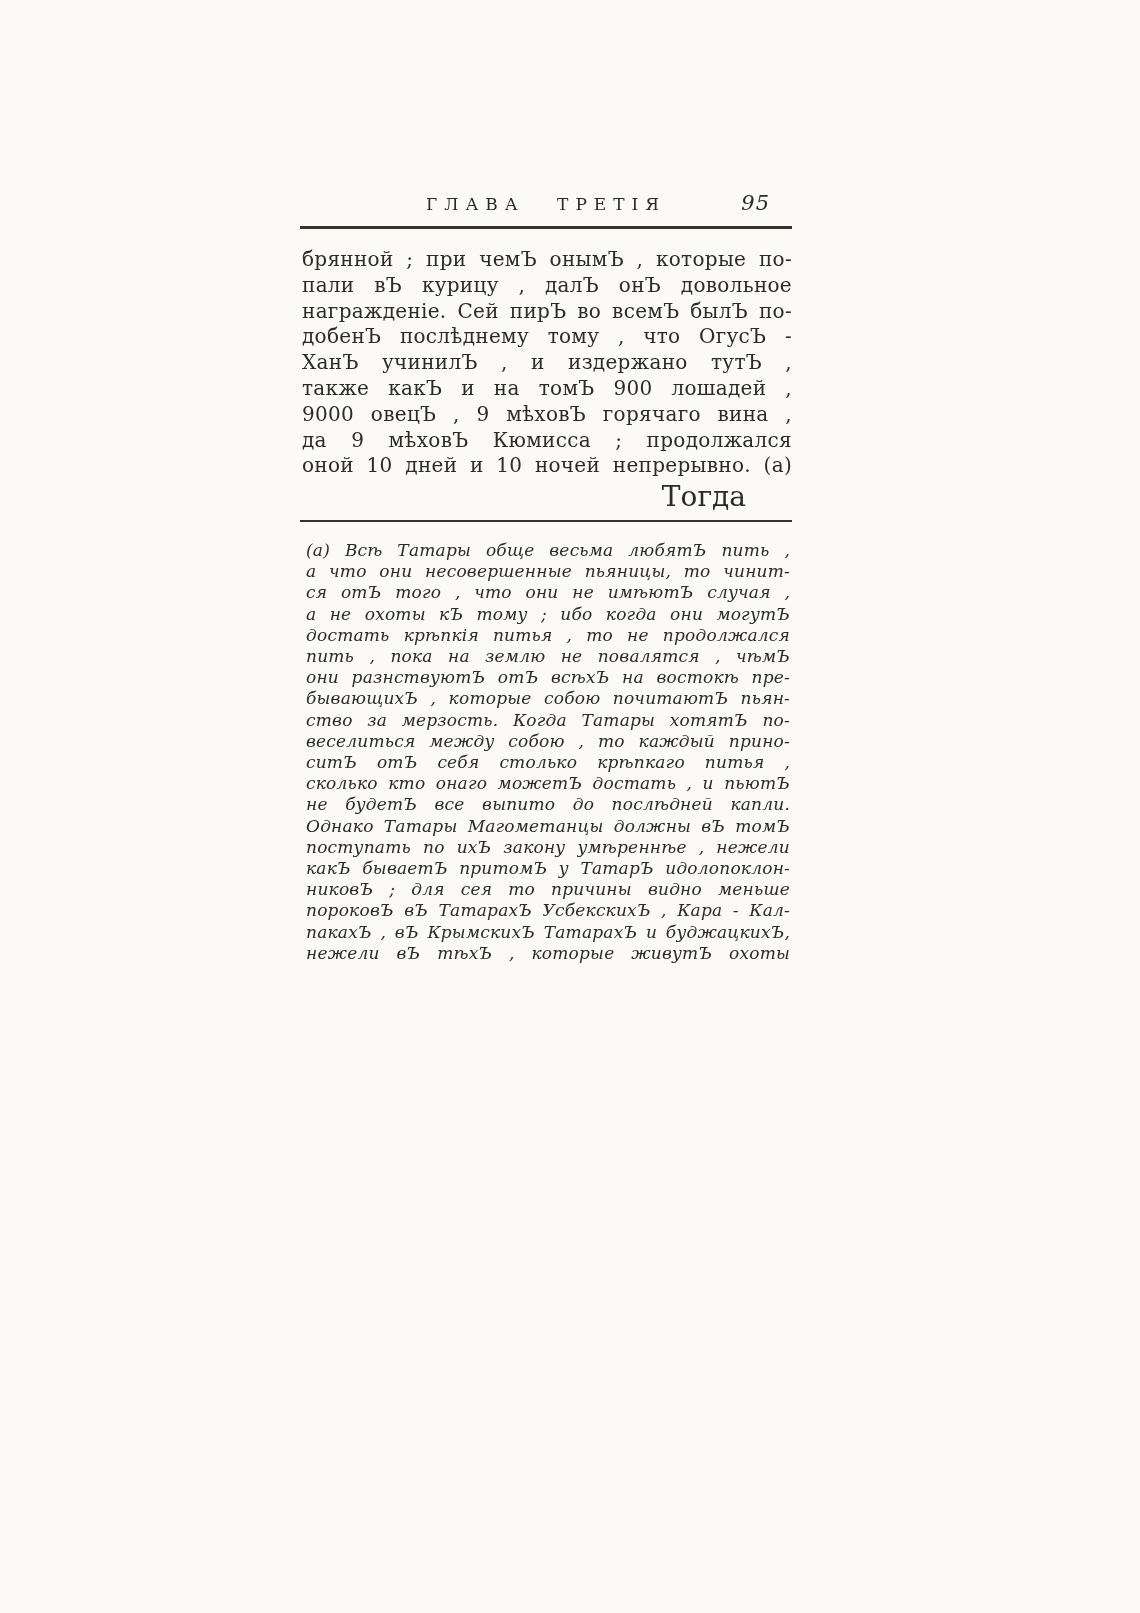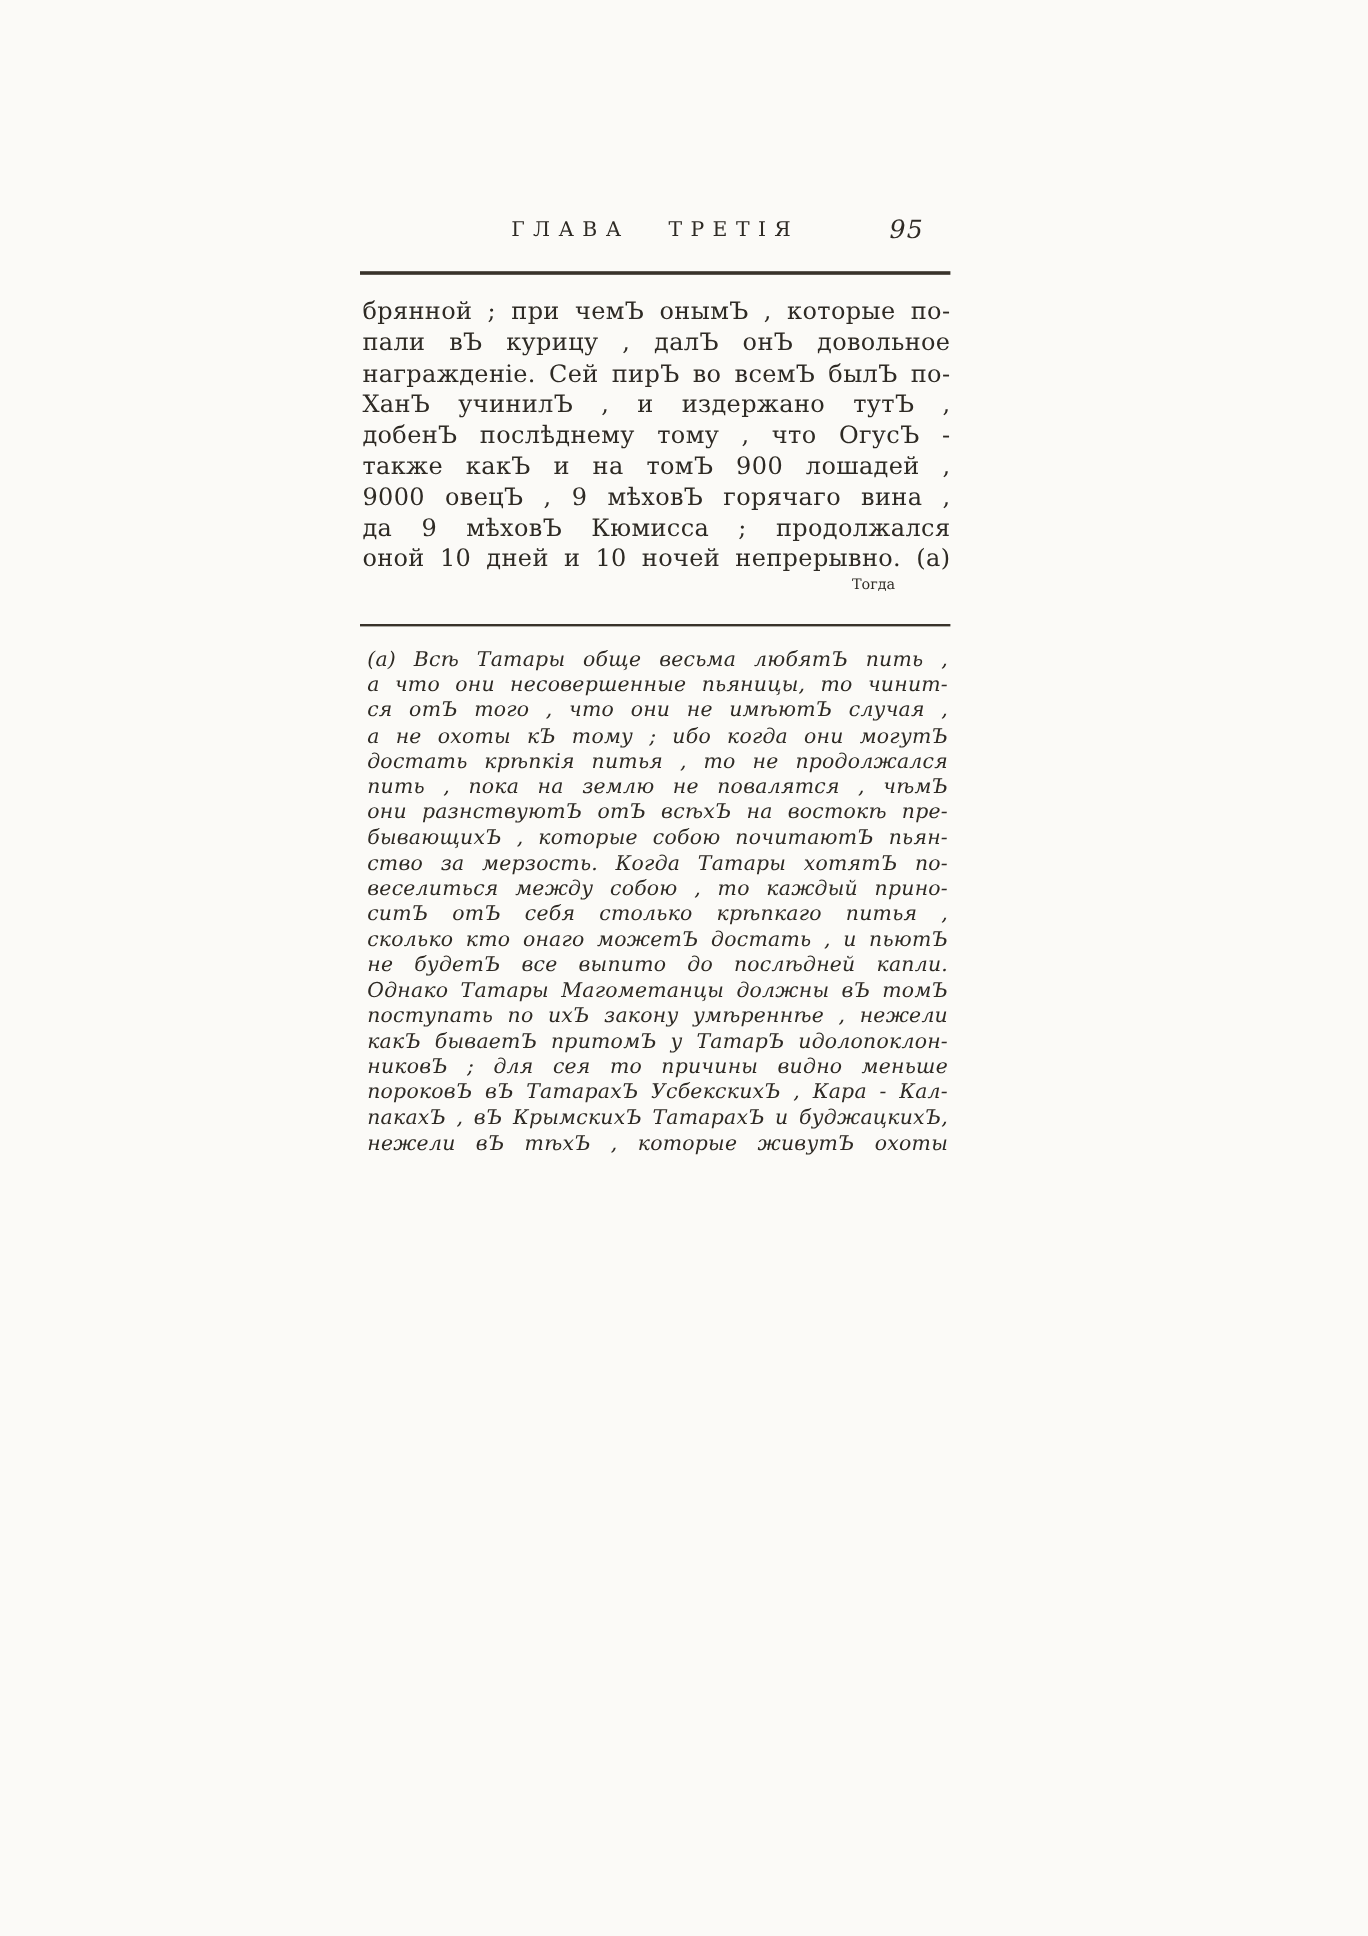--- a/index.html
+++ b/index.html
@@ -12,21 +12,21 @@
     position:relative;
     width:1140px;height:1613px;
     margin:0 auto;
     background:var(--paper);
     font-family:"DejaVu Serif","Liberation Serif",serif;
     color:var(--ink);
     overflow:hidden;
   }
   .header-row{
     position:absolute;
-    top:182px;left:300px;width:492px;height:28px;
+    top:194px;left:300px;width:492px;height:28px;
   }
   .chapter-title{
     position:absolute;
     left:0;right:0;
     text-align:center;
     font-size:17px;
     letter-spacing:7px;
     word-spacing:20px;
     color:var(--ink);
   }
@@ -52,21 +52,21 @@
   }
   .main-lines .line{
     text-align:justify;
     text-align-last:justify;
     white-space:nowrap;
     letter-spacing:0.3px;
   }
   .catchword-line{
     position:absolute;
     top:480px;left:302px;width:490px;
-    font-size:12px;
+    font-size:28px;
     text-align:right;
     padding-right:46px;
     box-sizing:border-box;
   }
   .footnote-lines{
     position:absolute;
     top:540px;left:306px;width:484px;
     font-size:17px;
     line-height:21.2px;
     font-style:italic;
@@ -87,22 +87,22 @@
     <div class="chapter-title">ГЛАВА ТРЕТІЯ</div>
     <div class="page-number">95</div>
   </div>
 
   <div class="rule header-rule"></div>
 
   <div class="main-lines">
       <div class="line">брянной ; при чемЪ онымЪ , которые по-</div>
       <div class="line">пали вЪ курицу , далЪ онЪ довольное</div>
       <div class="line">награжденіе.  Сей пирЪ во всемЪ былЪ по-</div>
+      <div class="line">добенЪ послѣднему тому , что ОгусЪ -</div>
       <div class="line">ХанЪ учинилЪ , и издержано тутЪ ,</div>
-      <div class="line">добенЪ послѣднему тому , что ОгусЪ -</div>
       <div class="line">также какЪ и на томЪ 900 лошадей ,</div>
       <div class="line">9000 овецЪ , 9 мѣховЪ горячаго вина ,</div>
       <div class="line">да 9 мѣховЪ Кюмисса ; продолжался</div>
       <div class="line">оной 10 дней и 10 ночей непрерывно. (а)</div>
     </div>
 
   <div class="catchword-line">Тогда</div>
 
   <div class="rule footnote-rule"></div>
 

